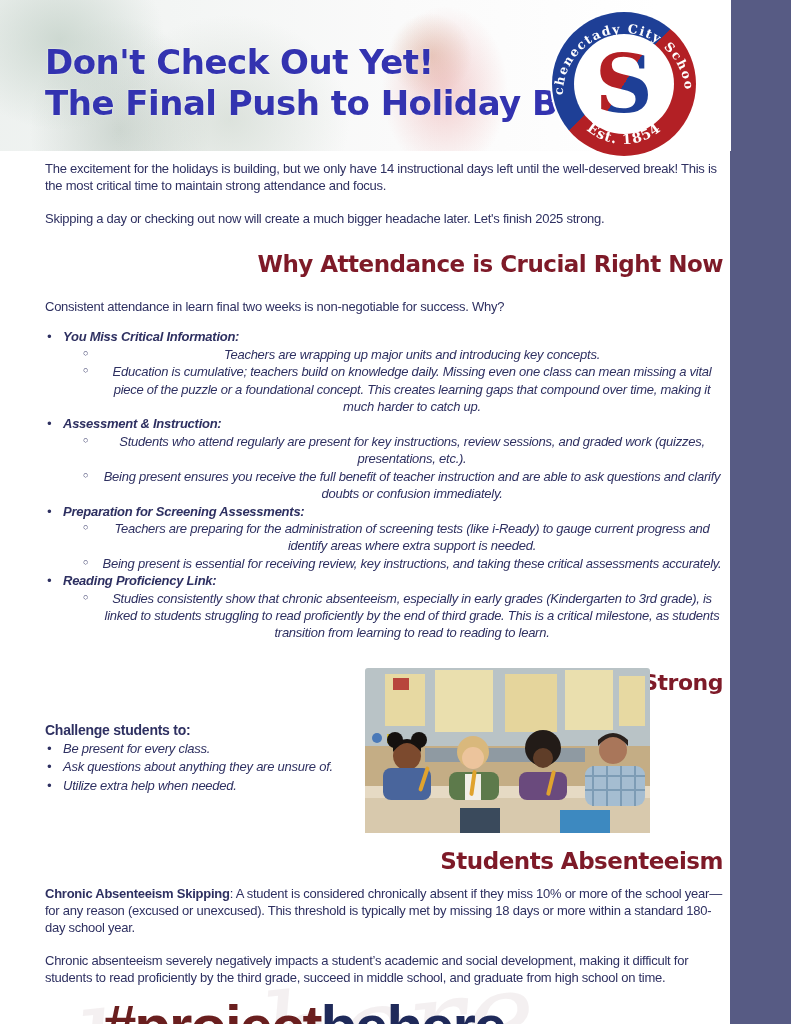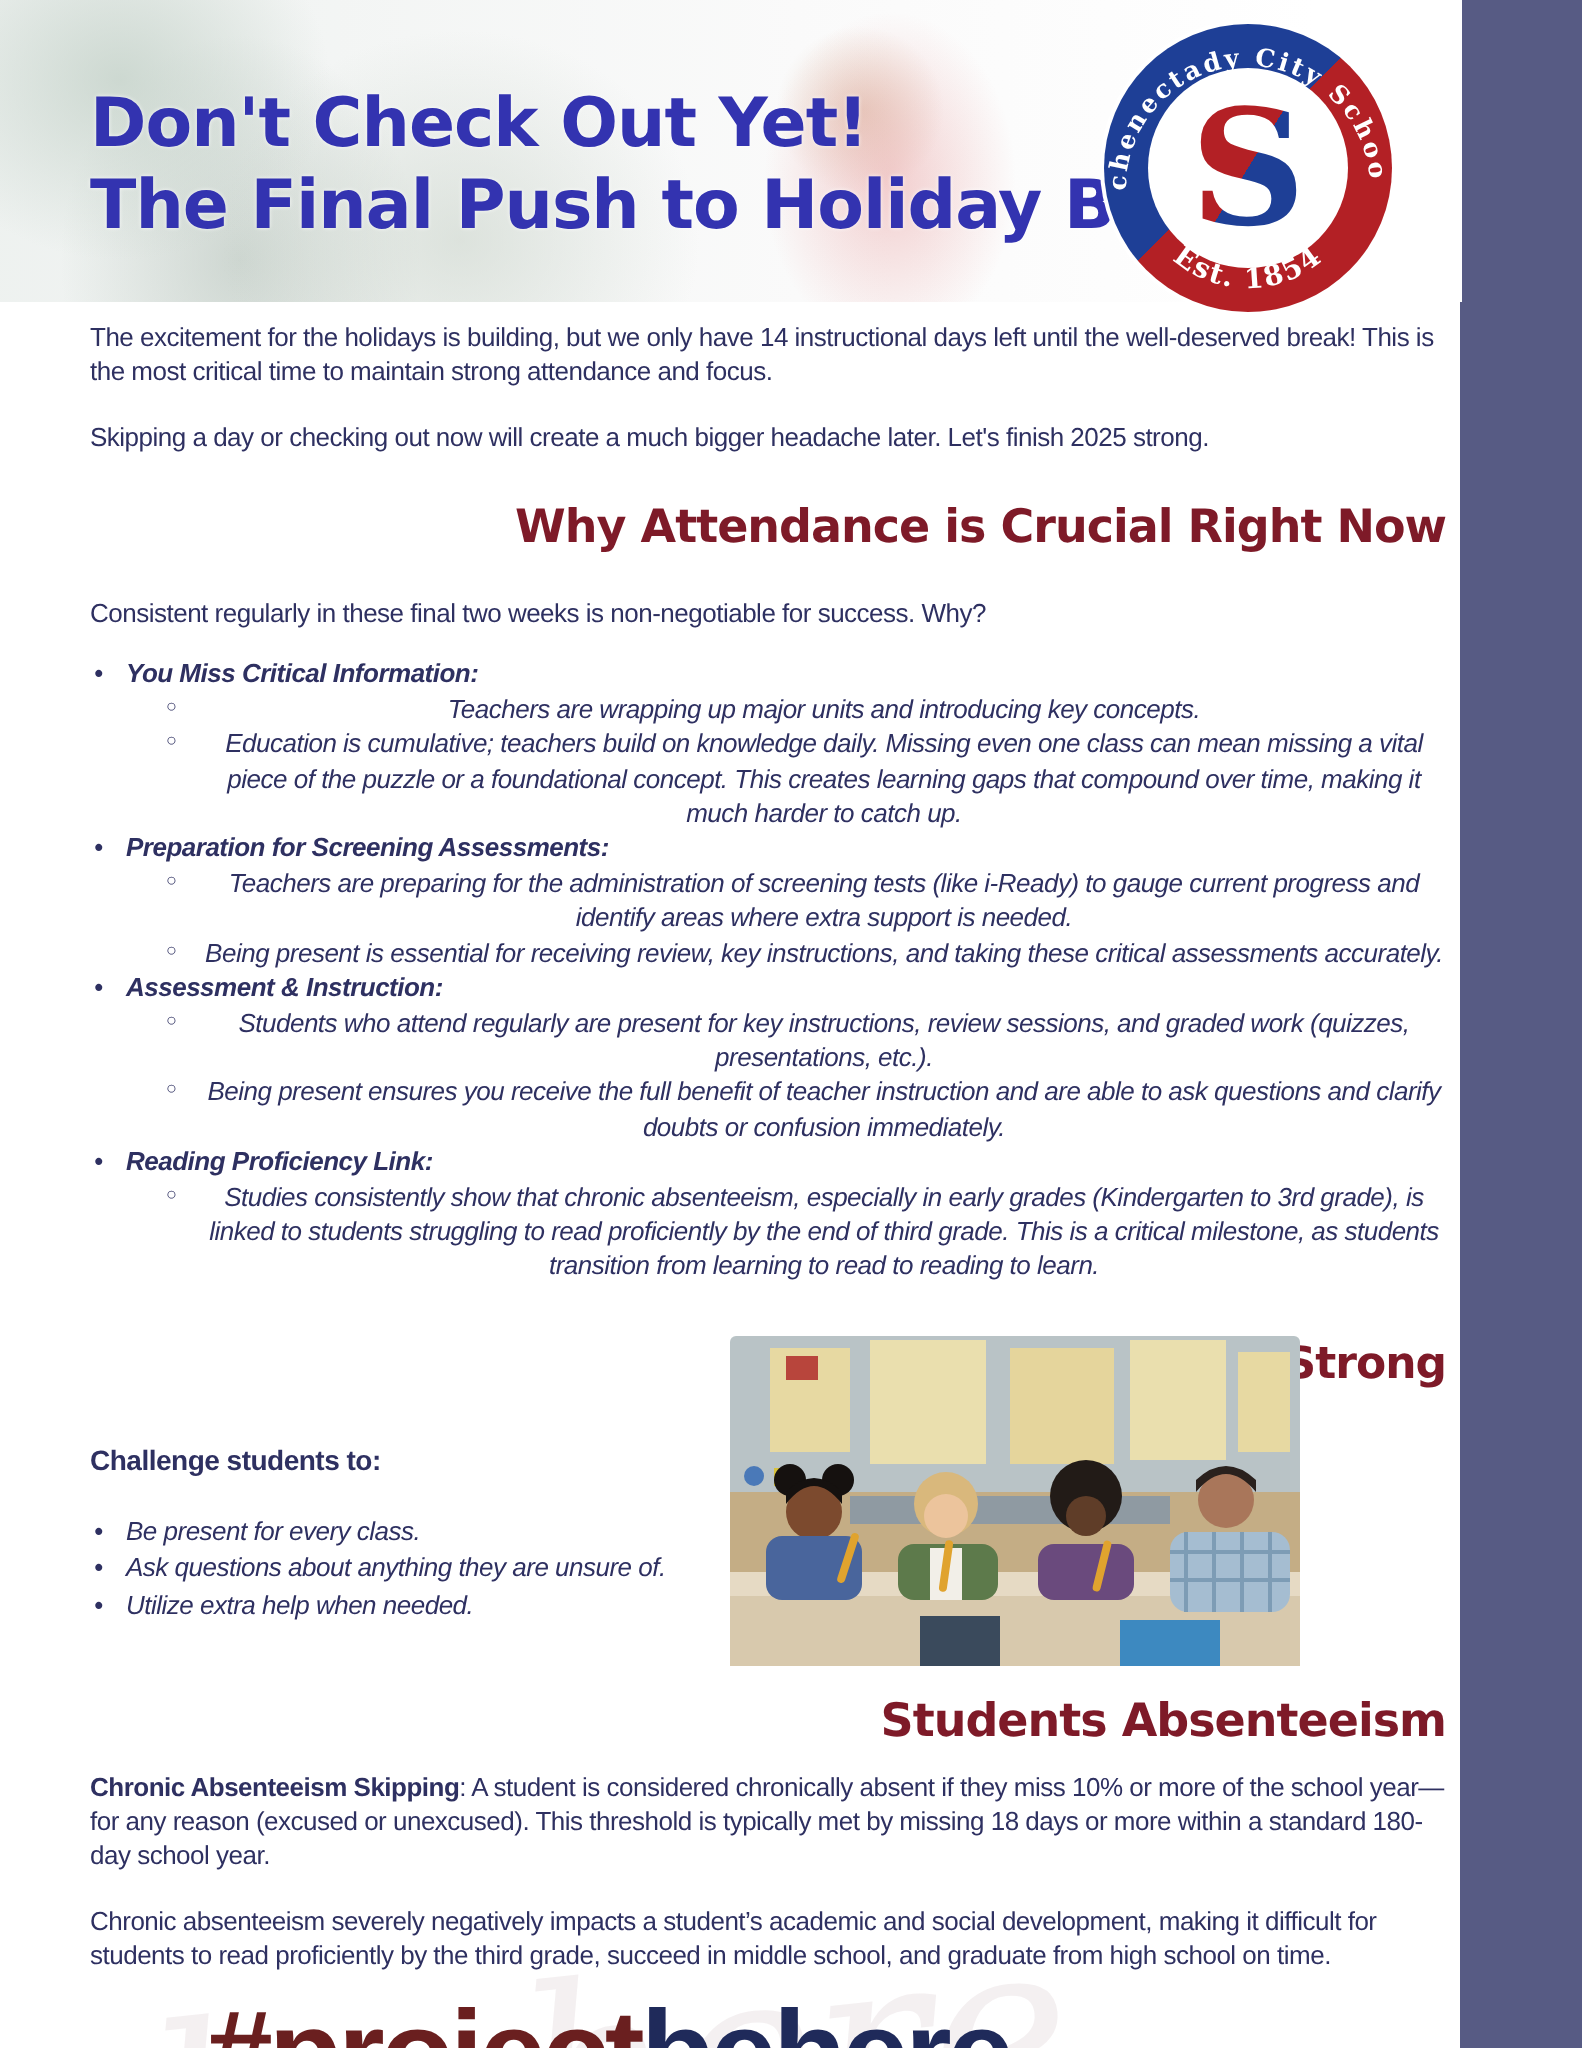--- a/index.html
+++ b/index.html
@@ -48,21 +48,21 @@
   .b-item{position:relative;padding-left:18px;}
   .b-item > .b-label{font-weight:bold;}
   .b-item::before{content:"•";position:absolute;left:2px;top:0;color:#2e3061;}
   .sub li{position:relative;padding-left:20px;margin-left:18px;text-align:center;}
   .sub li::before{content:"○";position:absolute;left:2px;top:1px;font-size:9px;color:#2e3061;}
 
   
   .finish{position:relative;margin-top:16px;min-height:168px;}
   .finish-h{font-size:22px;margin-top:26px;}
   .challenge{font-weight:bold;font-size:14px;margin-top:24px;}
-  .finish-bullets{margin-top:17px;max-width:320px;}
+  .finish-bullets{max-width:320px;}
   .finish-bullets li{position:relative;padding-left:18px;margin-bottom:1px;}
   .finish-bullets li::before{content:"•";position:absolute;left:2px;top:0;color:#2e3061;}
   .photo{position:absolute;left:320px;top:0;width:285px;height:165px;display:block;}
 
   .chronic-h{margin-left:10px;margin-top:10px;}
   .defined{margin-top:8px !important;}
 
   
   .footer{position:relative;margin-top:10px;height:120px;}
   .watermark{
@@ -120,42 +120,42 @@
     </text>
     <text x="76" y="104" text-anchor="middle" font-family="DejaVu Serif, serif" font-weight="bold" font-size="80" fill="url(#sGrad)">S</text>
   </svg>
 
   <div class="content">
 
     <p>The excitement for the holidays is building, but we only have 14 instructional days left until the well-deserved break! This is the most critical time to maintain strong attendance and focus.</p>
     <p class="p-gap">Skipping a day or checking out now will create a much bigger headache later. Let's finish 2025 strong.</p>
 
     <h2 class="h-maroon why-h">Why Attendance is Crucial Right Now</h2>
-    <p class="lead">Consistent regularly in these final two weeks is non-negotiable for success.  Why?</p>
+    <p class="lead">Consistent attendance in learn final two weeks is non-negotiable for success.  Why?</p>
 
     <ul class="bullets">
       <li class="b-item">
         <div class="b-label">You Miss Critical Information:</div>
         <ul class="sub">
           <li>Teachers are wrapping up major units and introducing key concepts.</li>
           <li>Education is cumulative; teachers build on knowledge daily. Missing even one class can mean missing a vital piece of the puzzle or a foundational concept. This creates learning gaps that compound over time, making it much harder to catch up.</li>
         </ul>
       </li>
       <li class="b-item">
+        <div class="b-label">Assessment &amp; Instruction:</div>
+        <ul class="sub">
+          <li>Students who attend regularly are present for key instructions, review sessions, and graded work (quizzes, presentations, etc.).</li>
+          <li>Being present ensures you receive the full benefit of teacher instruction and are able to ask questions and clarify doubts or confusion immediately.</li>
+        </ul>
+      </li>
+      <li class="b-item">
         <div class="b-label">Preparation for Screening Assessments:</div>
         <ul class="sub">
           <li>Teachers are preparing for the administration of screening tests (like i-Ready) to gauge current progress and identify areas where extra support is needed.</li>
           <li>Being present is essential for receiving review, key instructions, and taking these critical assessments accurately.</li>
-        </ul>
-      </li>
-      <li class="b-item">
-        <div class="b-label">Assessment &amp; Instruction:</div>
-        <ul class="sub">
-          <li>Students who attend regularly are present for key instructions, review sessions, and graded work (quizzes, presentations, etc.).</li>
-          <li>Being present ensures you receive the full benefit of teacher instruction and are able to ask questions and clarify doubts or confusion immediately.</li>
         </ul>
       </li>
       <li class="b-item">
         <div class="b-label">Reading Proficiency Link:</div>
         <ul class="sub">
           <li>Studies consistently show that chronic absenteeism, especially in early grades (Kindergarten to 3rd grade), is linked to students struggling to read proficiently by the end of third grade. This is a critical milestone, as students transition from learning to read to reading to learn.</li>
         </ul>
       </li>
     </ul>
 

